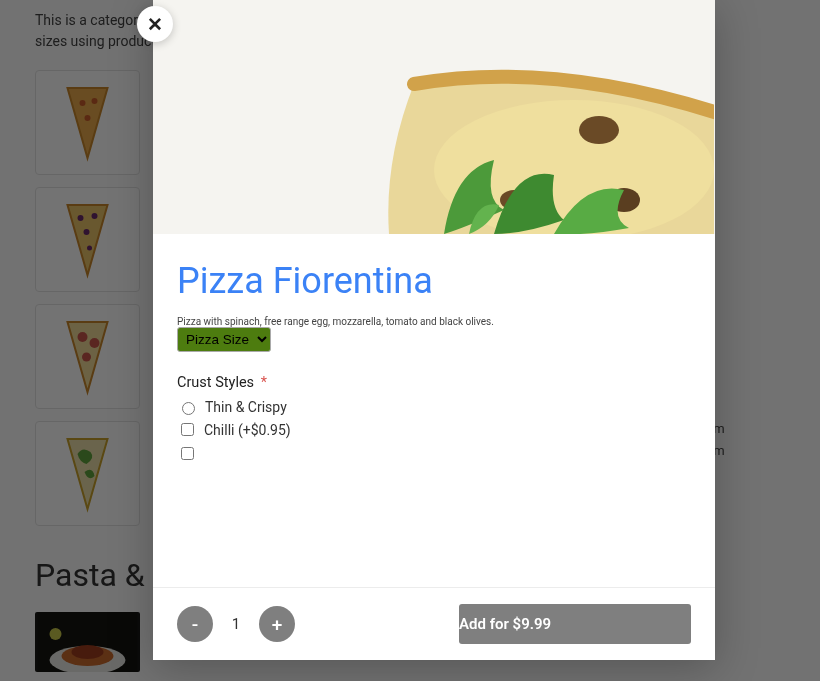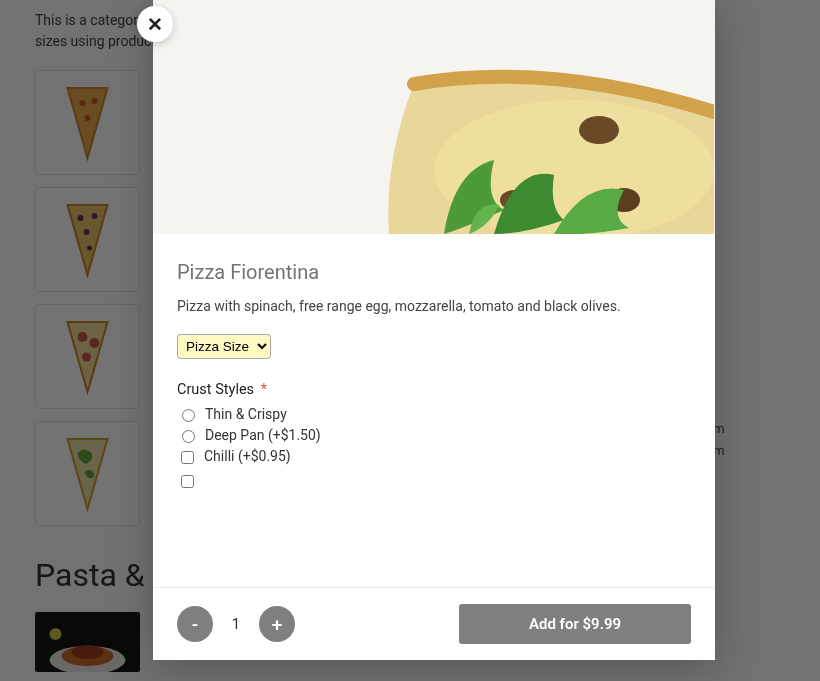--- a/index.html
+++ b/index.html
@@ -99,47 +99,46 @@
     overflow: hidden;
     flex: 0 0 auto;
   }
 
   .modal-body {
     padding: 22px 24px 18px 24px;
     flex: 1 1 auto;
     overflow: hidden;
   }
   .product-title {
-    font-size: 20px;
+    font-size: 36px;
     font-weight: 400;
-    color: #737373;
+    color: #3b82f6;
     margin: 4px 0 14px 0;
   }
   .product-desc {
-    font-size: 14px;
+    font-size: 10px;
     color: #444;
-    margin-bottom: 20px;
   }
   .size-select {
     font-size: 13.5px;
     padding: 3px 4px;
     border: 1px solid #aaa;
-    background: #fef9c3;
+    background: #4d7c0f;
     border-radius: 3px;
   }
   .field-heading {
     font-size: 14.5px;
     font-weight: 400;
     color: #222;
     margin-top: 22px;
     margin-bottom: 8px;
   }
   .field-heading .req { color: #d9534f; margin-left: 3px; }
   .option-row {
-    display: flex; align-items: flex-start;
+    display: flex; align-items: center;
     font-size: 14px; color: #333;
     margin: 5px 0;
   }
   .option-row input { margin-right: 10px; }
 
   .modal-footer {
     border-top: 1px solid #ececec;
     padding: 16px 24px;
     display: flex; align-items: center;
     flex: 0 0 auto;
@@ -160,21 +159,21 @@
   .qty-val {
     width: 46px; text-align: center;
     font-size: 15px; color: #333;
   }
   .add-btn {
     margin-left: auto;
     width: 232px; height: 40px;
     background: #7f7f7f;
     color: #fff;
     border-radius: 3px;
-    display: flex; align-items: center; justify-content: center;
+    display: flex; align-items: center; 
     font-size: 15px; font-weight: 600;
     cursor: pointer;
   }
 </style>
 </head>
 <body>
 
 <div class="page">
 
   <div class="bg-intro">
@@ -299,24 +298,20 @@
       <option>Pizza Size</option>
     </select>
 
     <div class="field-heading">
       <span>Crust Styles</span>
       <span class="req">*</span>
     </div>
     <label class="option-row">
       <input type="radio" name="crust" style="">
       <span>Thin &amp; Crispy</span>
-    </label>
-    <label class="option-row">
-      <input type="radio" name="crust" style="">
-      <span>Deep Pan (+$1.50)</span>
     </label>
 
     <label class="option-row">
       <input type="checkbox" style="">
       <span>Chilli (+$0.95)</span>
     </label>
     <label class="option-row">
       <input type="checkbox" style="">
     </label>
   </div>

